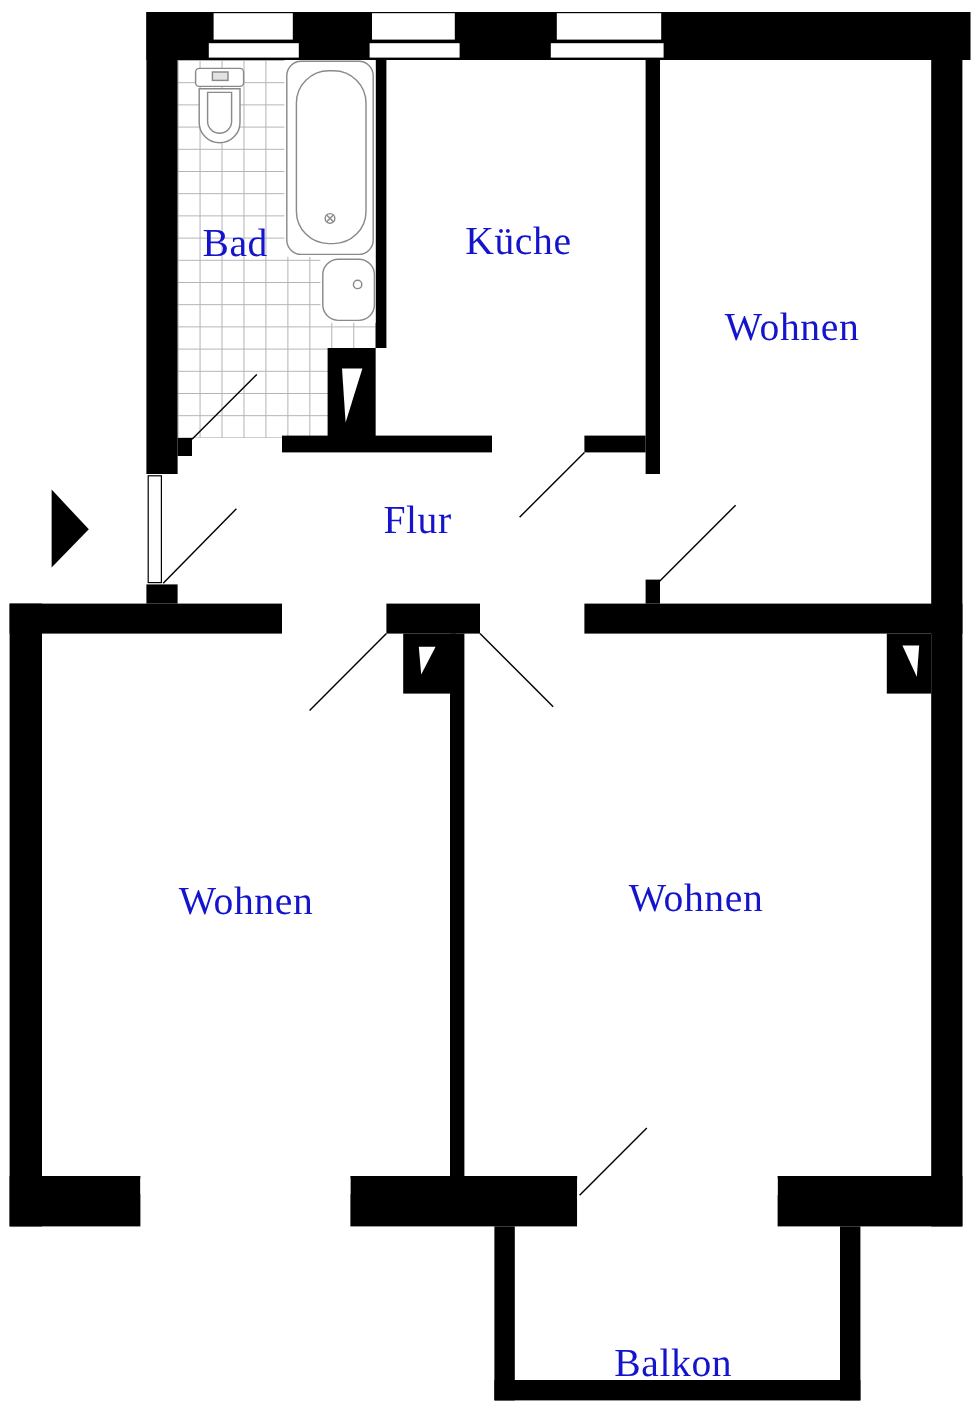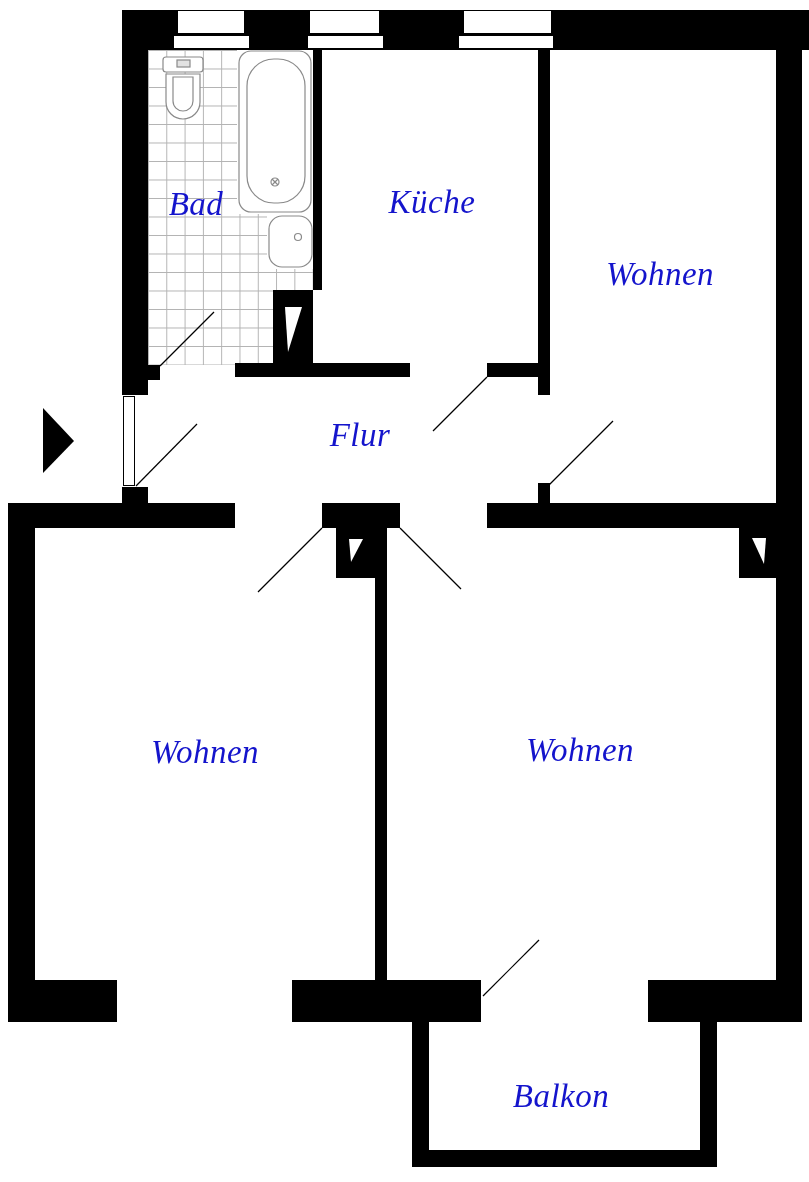--- a/index.html
+++ b/index.html
@@ -8,21 +8,21 @@
   .wall{position:absolute;background:#000;}
   .win{position:absolute;background:#fff;}
   .tiles{position:absolute;left:148px;top:50px;width:165px;height:315px;
     background-image:
       linear-gradient(to right, var(--tile-line,#b3b3b3) 1px, transparent 1px),
       linear-gradient(to bottom, var(--tile-line,#b3b3b3) 1px, transparent 1px);
     background-size:18.3px 18.5px;}
   .shaft{position:absolute;background:#000;}
   .shaft svg{position:absolute;left:0;top:0;}
   .label{position:absolute;transform:translate(-50%,-50%);
-    color:var(--label,#1414cc);font-size:33px;letter-spacing:0.5px;white-space:nowrap;font-style:italic;}
+    color:var(--label,#1414cc);font-size:33px;letter-spacing:0.5px;white-space:nowrap;}
   .overlay{position:absolute;left:0;top:0;}
   .doorframe{position:absolute;left:123px;top:396px;width:12px;height:90px;
     background:#fff;border:1px solid #000;box-sizing:border-box;}
   .arrow{position:absolute;left:43px;top:408px;width:0;height:0;
     border-top:33px solid transparent;border-bottom:32px solid transparent;
     border-left:31px solid #000;}
 </style>
 </head>
 <body>
 
@@ -116,18 +116,18 @@
       <line x1="549" y1="485" x2="613" y2="421"></line>
       <line x1="322" y1="528" x2="258" y2="592"></line>
       <line x1="400" y1="528" x2="461" y2="589"></line>
       <line x1="483" y1="996" x2="539" y2="940"></line>
     </g>
   </svg>
 
   <div class="label" style="left:196px;top:204px">Bad</div>
   <div class="label" style="left:432px;top:202px">Küche</div>
   <div class="label" style="left:660px;top:274px">Wohnen</div>
-  <div class="label" style="left:360px;top:435px">Flur</div>
+  <div class="label" style="left:348px;top:435px">Flur</div>
   <div class="label" style="left:205px;top:752px">Wohnen</div>
   <div class="label" style="left:580px;top:750px">Wohnen</div>
-  <div class="label" style="left:561px;top:1096px">Balkon</div>
+  <div class="label" style="left:561px;top:1137px">Balkon</div>
 
 </div>
 
 </body></html>

